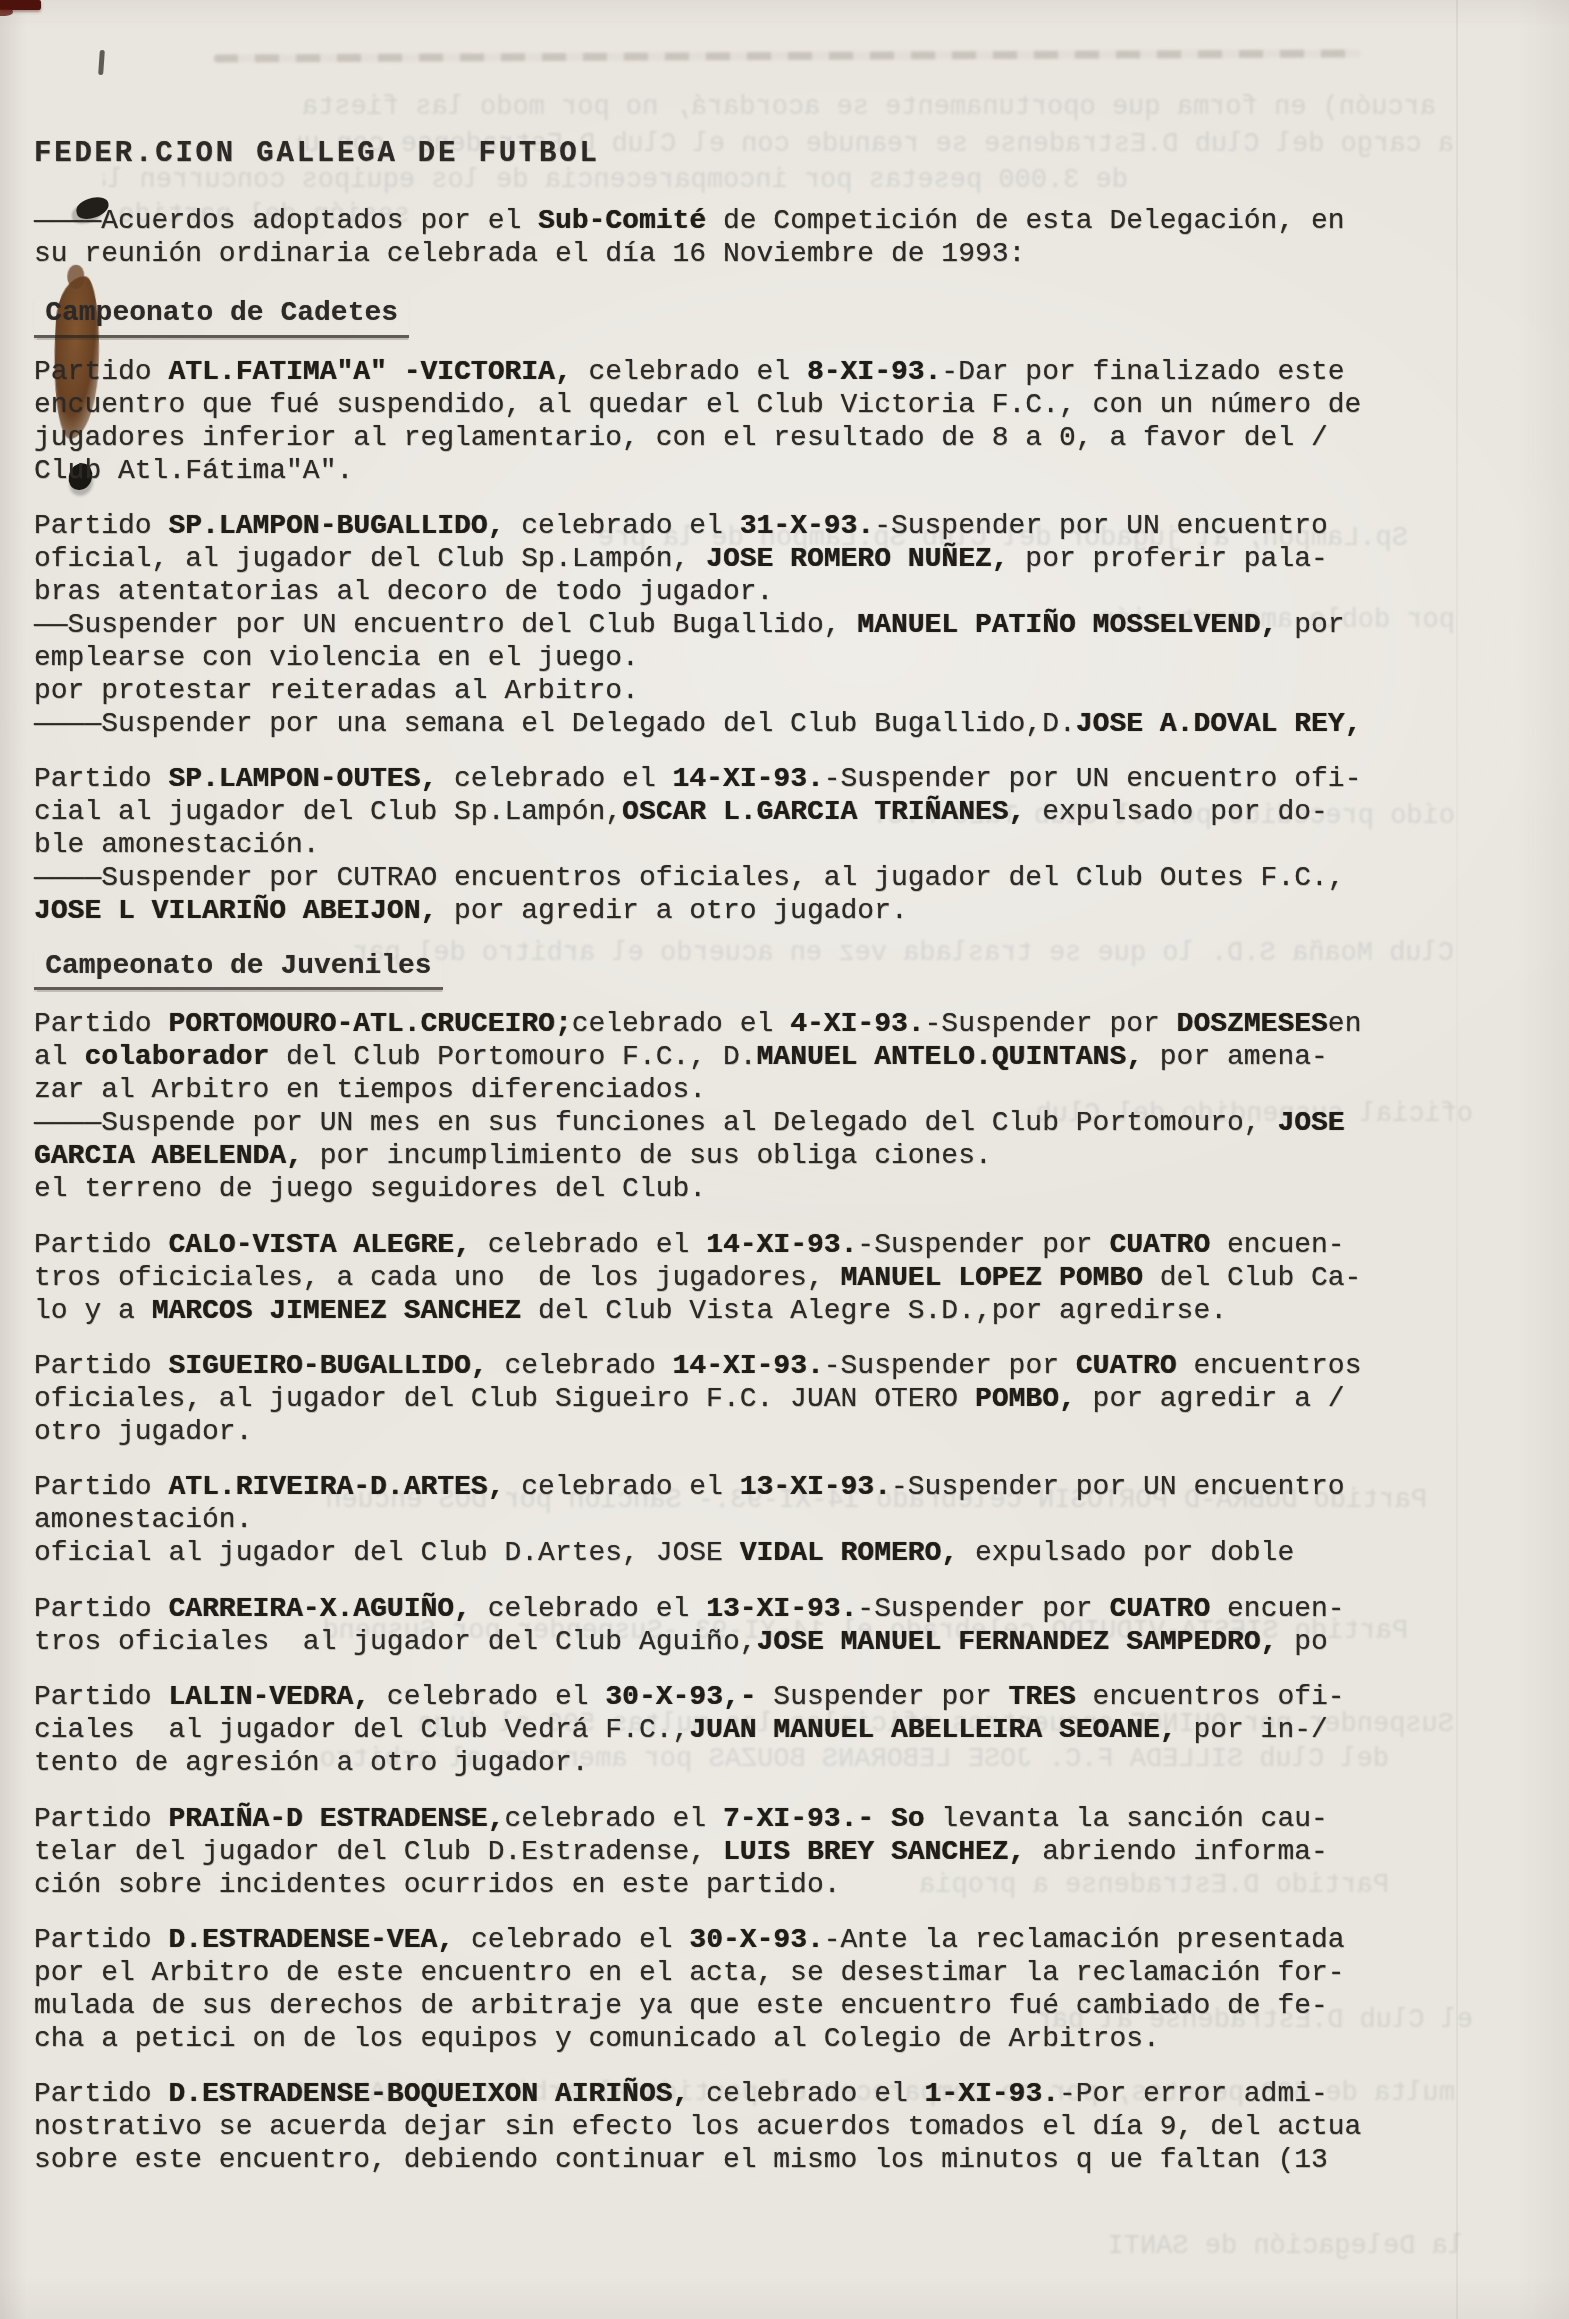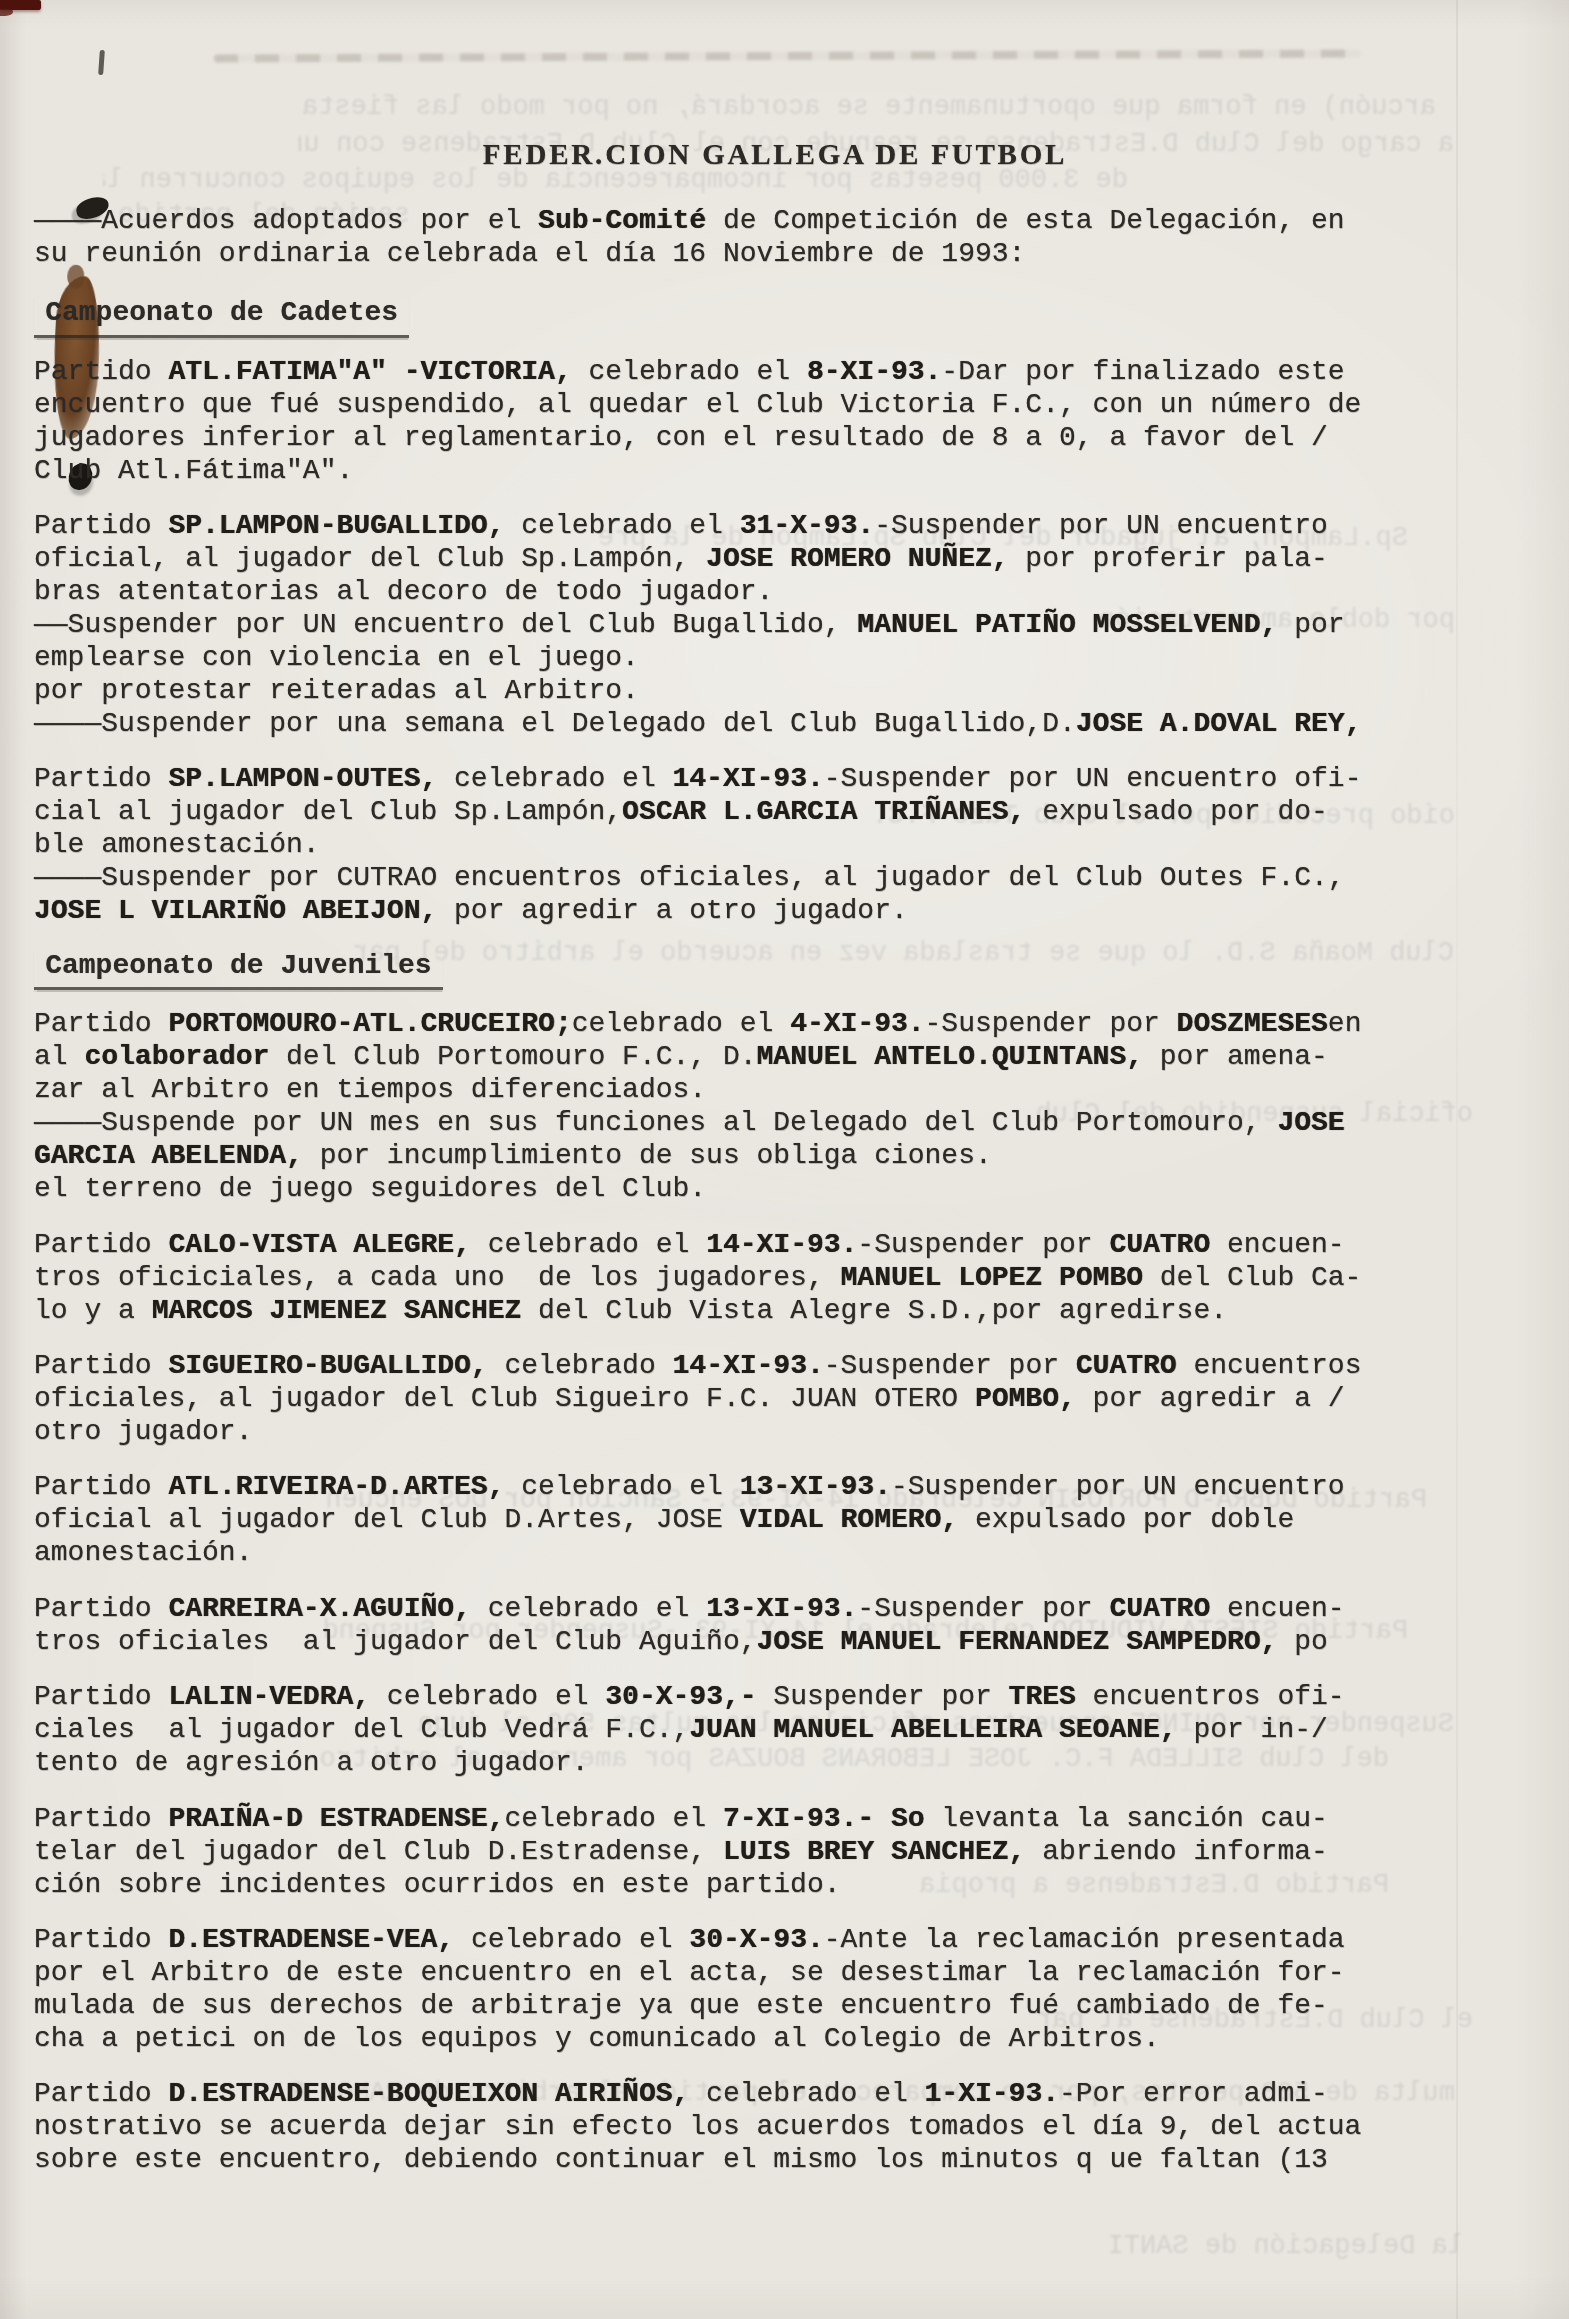--- a/index.html
+++ b/index.html
@@ -19,21 +19,21 @@
   .page{position:absolute;inset:0;}
   .doc{position:absolute;left:34px;top:136px;width:1482px;}
   .line{
     font-size:28px;line-height:33px;white-space:pre;
     text-shadow:0 0 0.9px rgba(52,47,42,.55), 0.5px 0.5px 0 rgba(52,47,42,.22);
   }
   b{
     font-weight:bold;color:#201c18;
     text-shadow:0 0 0.9px rgba(32,27,22,.7), 0.6px 0 0 rgba(32,27,22,.45);
   }
-  .title-block{text-align:center;margin-bottom:32px;font-family:Liberation Serif, serif;}
+  .title-block{margin-bottom:32px;}
   .title-block .line{line-height:36px;}
   .t1{font-weight:bold;letter-spacing:2.8px;font-size:29px;}
   .t2{
     display:inline-block;font-weight:bold;letter-spacing:4.7px;font-size:29px;
     border-bottom:6.5px solid rgba(36,31,26,.78);
     box-shadow:0 2.8px 1.9px -0.9px rgba(36,31,26,.30);
     padding:1.9px 28px 6.5px 28px;
   }
   .para{margin-bottom:22.4px;}
   .intro{margin-bottom:27px;}
@@ -192,22 +192,22 @@
           <div class="line">tros oficiciales, a cada uno  de los jugadores, <b>MANUEL LOPEZ POMBO</b> del Club Ca-</div>
           <div class="line">lo y a <b>MARCOS JIMENEZ SANCHEZ</b> del Club Vista Alegre S.D.,por agredirse.</div>
         </div>
         <div class="para">
           <div class="line">Partido <b>SIGUEIRO-BUGALLIDO,</b> celebrado <b>14-XI-93.</b>-Suspender por <b>CUATRO</b> encuentros</div>
           <div class="line">oficiales, al jugador del Club Sigueiro F.C. JUAN OTERO <b>POMBO,</b> por agredir a /</div>
           <div class="line">otro jugador.</div>
         </div>
         <div class="para">
           <div class="line">Partido <b>ATL.RIVEIRA-D.ARTES,</b> celebrado el <b>13-XI-93.</b>-Suspender por UN encuentro</div>
+          <div class="line">amonestación.</div>
           <div class="line">oficial al jugador del Club D.Artes, JOSE <b>VIDAL ROMERO,</b> expulsado por doble</div>
-          <div class="line">amonestación.</div>
         </div>
         <div class="para">
           <div class="line">Partido <b>CARREIRA-X.AGUIÑO,</b> celebrado el <b>13-XI-93.</b>-Suspender por <b>CUATRO</b> encuen-</div>
           <div class="line">tros oficiales  al jugador del Club Aguiño,<b>JOSE MANUEL FERNANDEZ SAMPEDRO,</b> po</div>
         </div>
         <div class="para">
           <div class="line">Partido <b>LALIN-VEDRA,</b> celebrado el <b>30-X-93,-</b> Suspender por <b>TRES</b> encuentros ofi-</div>
           <div class="line">ciales  al jugador del Club Vedrá F.C.,<b>JUAN MANUEL ABELLEIRA SEOANE,</b> por in-/</div>
           <div class="line">tento de agresión a otro jugador.</div>
         </div>

